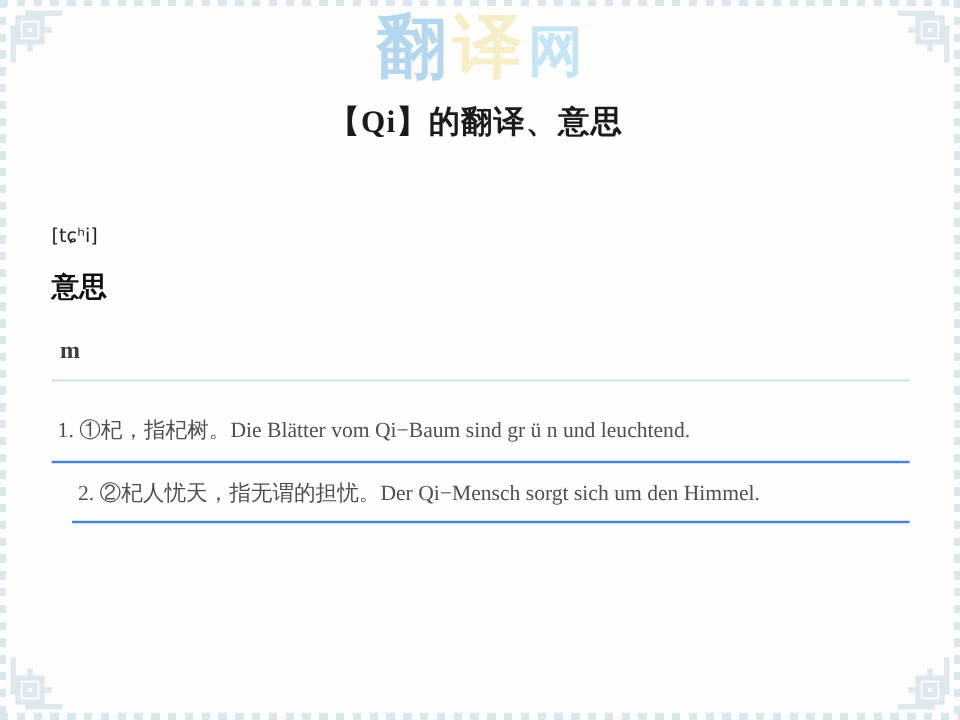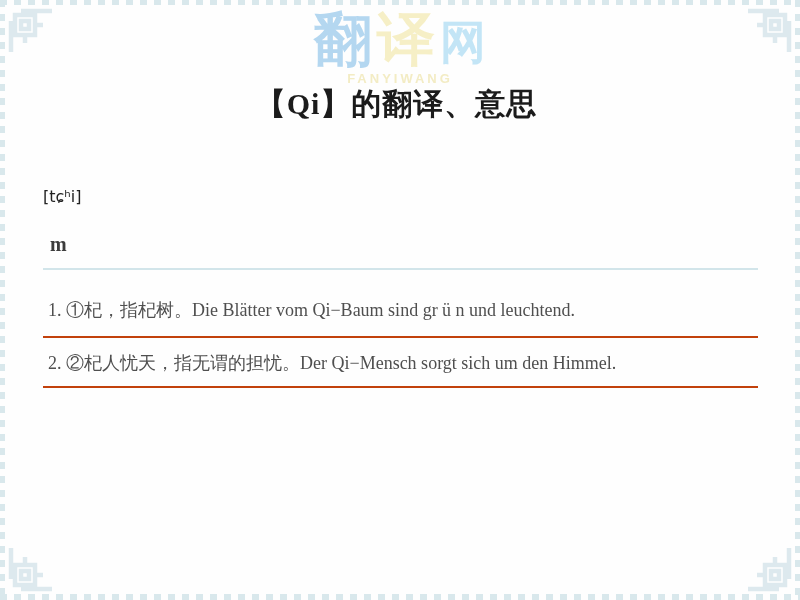--- a/index.html
+++ b/index.html
@@ -36,34 +36,34 @@
   .wm-chars { display:flex; justify-content:center; align-items:flex-start; gap:5px;
               font-family:"Liberation Sans", sans-serif; font-weight:bold; line-height:1; }
   .wm-blue  { font-size:58px; color:#b4d7f0; }
   .wm-yellow{ font-size:58px; color:#f6efc6; }
   .wm-cyan  { font-size:46px; color:#c3e5f6; margin-top:9px; }
   .wm-sub   { font-family:"Liberation Sans", sans-serif; font-weight:bold;
               font-size:13px; letter-spacing:3px; color:#f3ecc4; margin-top:3px; }
 
   
   .page-title { position:absolute; top:84px; left:0; width:793px; margin:0;
-                text-align:center; font-size:30px; font-weight:bold; color:#1b1b1b;
+                text-align:center; font-size:26px; font-weight:bold; color:#1b1b1b;
                 letter-spacing:1px; z-index:3; }
 
   
   .content { position:absolute; left:43px; right:42px; top:170px; z-index:3; }
   .sec-heading { margin:0; font-size:23px; line-height:1.2; font-weight:bold; color:#111111; }
   .sec-heading.second { margin-top:20px; }
   .phonetic { margin-top:17px; font-size:16px; color:#222222;
               font-family:"DejaVu Sans", sans-serif; }
   .gender { margin-top:27px; padding-left:7px; font-size:20px; font-weight:bold; color:#3c3c3c; }
   .divider { border:0; border-top:2px solid #d2e5ea; margin:12px 0 0 0; }
-  .def-row { border-bottom:2px solid #c2410c; padding:29px 0 15px 5px;
+  .def-row { border-bottom:2px solid #3b82f6; padding:29px 0 15px 5px;
              font-size:18px; line-height:22px; color:#4f4f4f; }
-  .def-row.second { padding-top:14px; padding-bottom:12px; }
+  .def-row.second { padding-top:14px; padding-bottom:12px;margin-left:17px; }
 </style>
 </head>
 <body>
 
 <div class="dash top"></div>
 <div class="dash bottom"></div>
 <div class="dash left"></div>
 <div class="dash right"></div>
 
 <div class="corner tl">
@@ -114,27 +114,27 @@
     </g>
   </svg>
 </div>
 
 <div class="watermark">
   <div class="wm-chars">
     <span class="wm-blue">翻</span>
     <span class="wm-yellow">译</span>
     <span class="wm-cyan">网</span>
   </div>
-  <div class="wm-sub">FANYIWANG</div>
 </div>
 
 <h1 class="page-title">【Qi】的翻译、意思</h1>
 
 <div class="content">
   <div class="phonetic">[tɕʰi]</div>
+  <h2 class="sec-heading second">意思</h2>
   <div class="gender">m</div>
   <hr class="divider">
   <div class="def-row">
     <span>1. ①杞，指杞树。Die Blätter vom Qi−Baum sind gr ü n und leuchtend.</span>
   </div>
   <div class="def-row second">
     <span>2. ②杞人忧天，指无谓的担忧。Der Qi−Mensch sorgt sich um den Himmel.</span>
   </div>
 </div>
 

